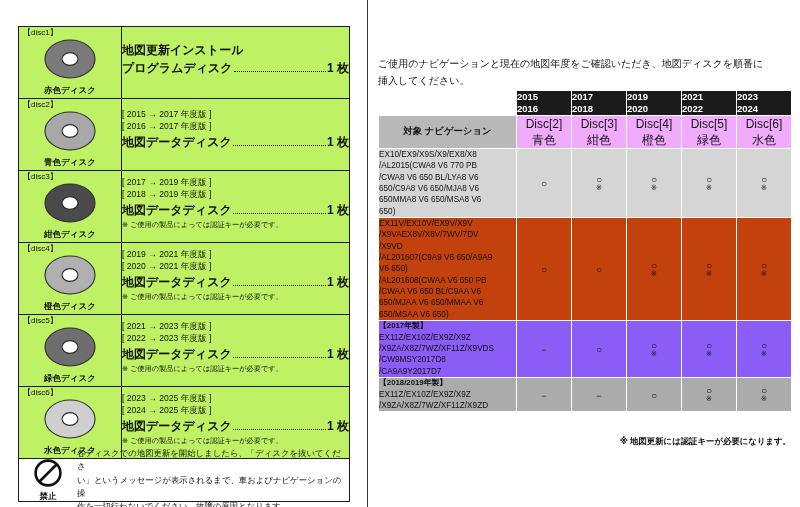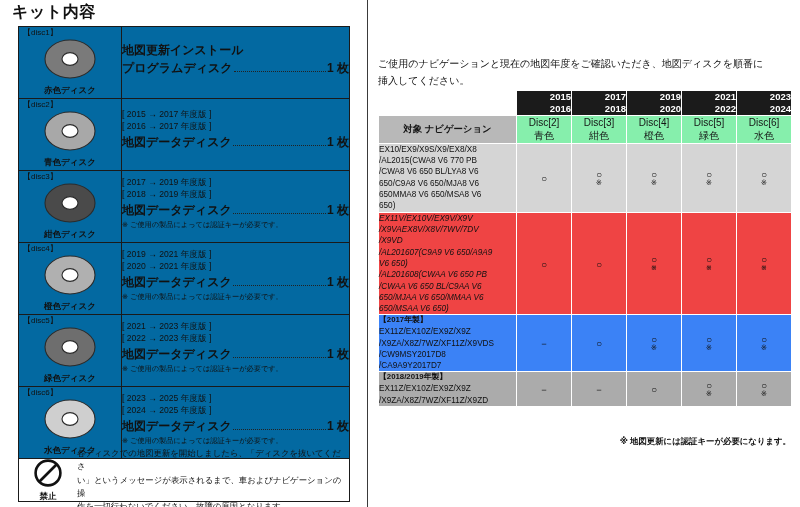--- a/index.html
+++ b/index.html
@@ -34,21 +34,21 @@
     letter-spacing: 0.5px;
   }
 
   #disc-table {
     position: absolute;
     left: 18px;
     top: 26px;
     width: 332px;
     border: 1.6px solid #1a1a1a;
     border-collapse: collapse;
-    background: #0369a1;
+    background: #bef264;
   }
   #disc-table td {
     border: 1px solid #1a1a1a;
     vertical-align: top;
     padding: 0;
   }
   .disc-cell {
     width: 102px;
     position: relative;
     height: 71px;
@@ -165,33 +165,33 @@
     top: 90px;
     width: 414px;
     border-collapse: separate;
     border-spacing: 1.5px;
   }
   #nav-table td { padding: 0; }
 
   .yr-head {
     background: #1b1b1b;
     color: #ffffff;
-    text-align: right;
+    text-align: left;
     font-size: 9.5px;
     font-weight: bold;
     line-height: 1.25;
     padding: 3px 0 4px 0;
     width: 54px;
   }
   .spacer-head { background: transparent; border: none; }
 
   .col-head {
-    background: #86efac;
+    background: #f0abfc;
     text-align: center;
-    font-size: 10px;
+    font-size: 12px;
     line-height: 1.35;
     padding: 5px 0 6px 0;
     color: #141414;
   }
   .col-head-main {
     background: #b8b8b8;
     text-align: center;
     font-size: 9.4px;
     font-weight: bold;
     color: #141414;
@@ -208,39 +208,38 @@
   .marks {
     text-align: center;
     vertical-align: middle;
     font-size: 9px;
     line-height: 1.1;
   }
   .mark-o { font-size: 10px; display: block; }
   .mark-star { font-size: 7.5px; display: block; margin-top: -1px; }
 
   .row-light  { background: #d5d5d5; }
-  .row-dark   { background: #ef4444; font-style: italic; }
-  .row-light2 { background: #3b82f6; }
+  .row-dark   { background: #c2410c; }
+  .row-light2 { background: #8b5cf6; }
   .row-dark2  { background: #ababab; }
 
   #table-footnote {
     position: absolute;
     right: 9px;
     top: 428px;
     font-size: 8.4px;
     font-weight: bold;
     margin-top: 8px;
   }
 </style>
 </head>
 <body>
 
 <div id="left-panel">
 
-  <div id="kit-title">キット内容</div>
 
   <table id="disc-table">
     <tbody>
 
       <tr>
         <td class="disc-cell">
           <div class="disc-label">【disc1】</div>
           <div class="disc-art">
             <svg class="disc-svg" width="54" height="42" viewBox="0 0 54 42">
               <ellipse cx="27" cy="21" rx="25" ry="19" fill="#7a7a7a" stroke="#2b2b2b" stroke-width="1.1"></ellipse>

